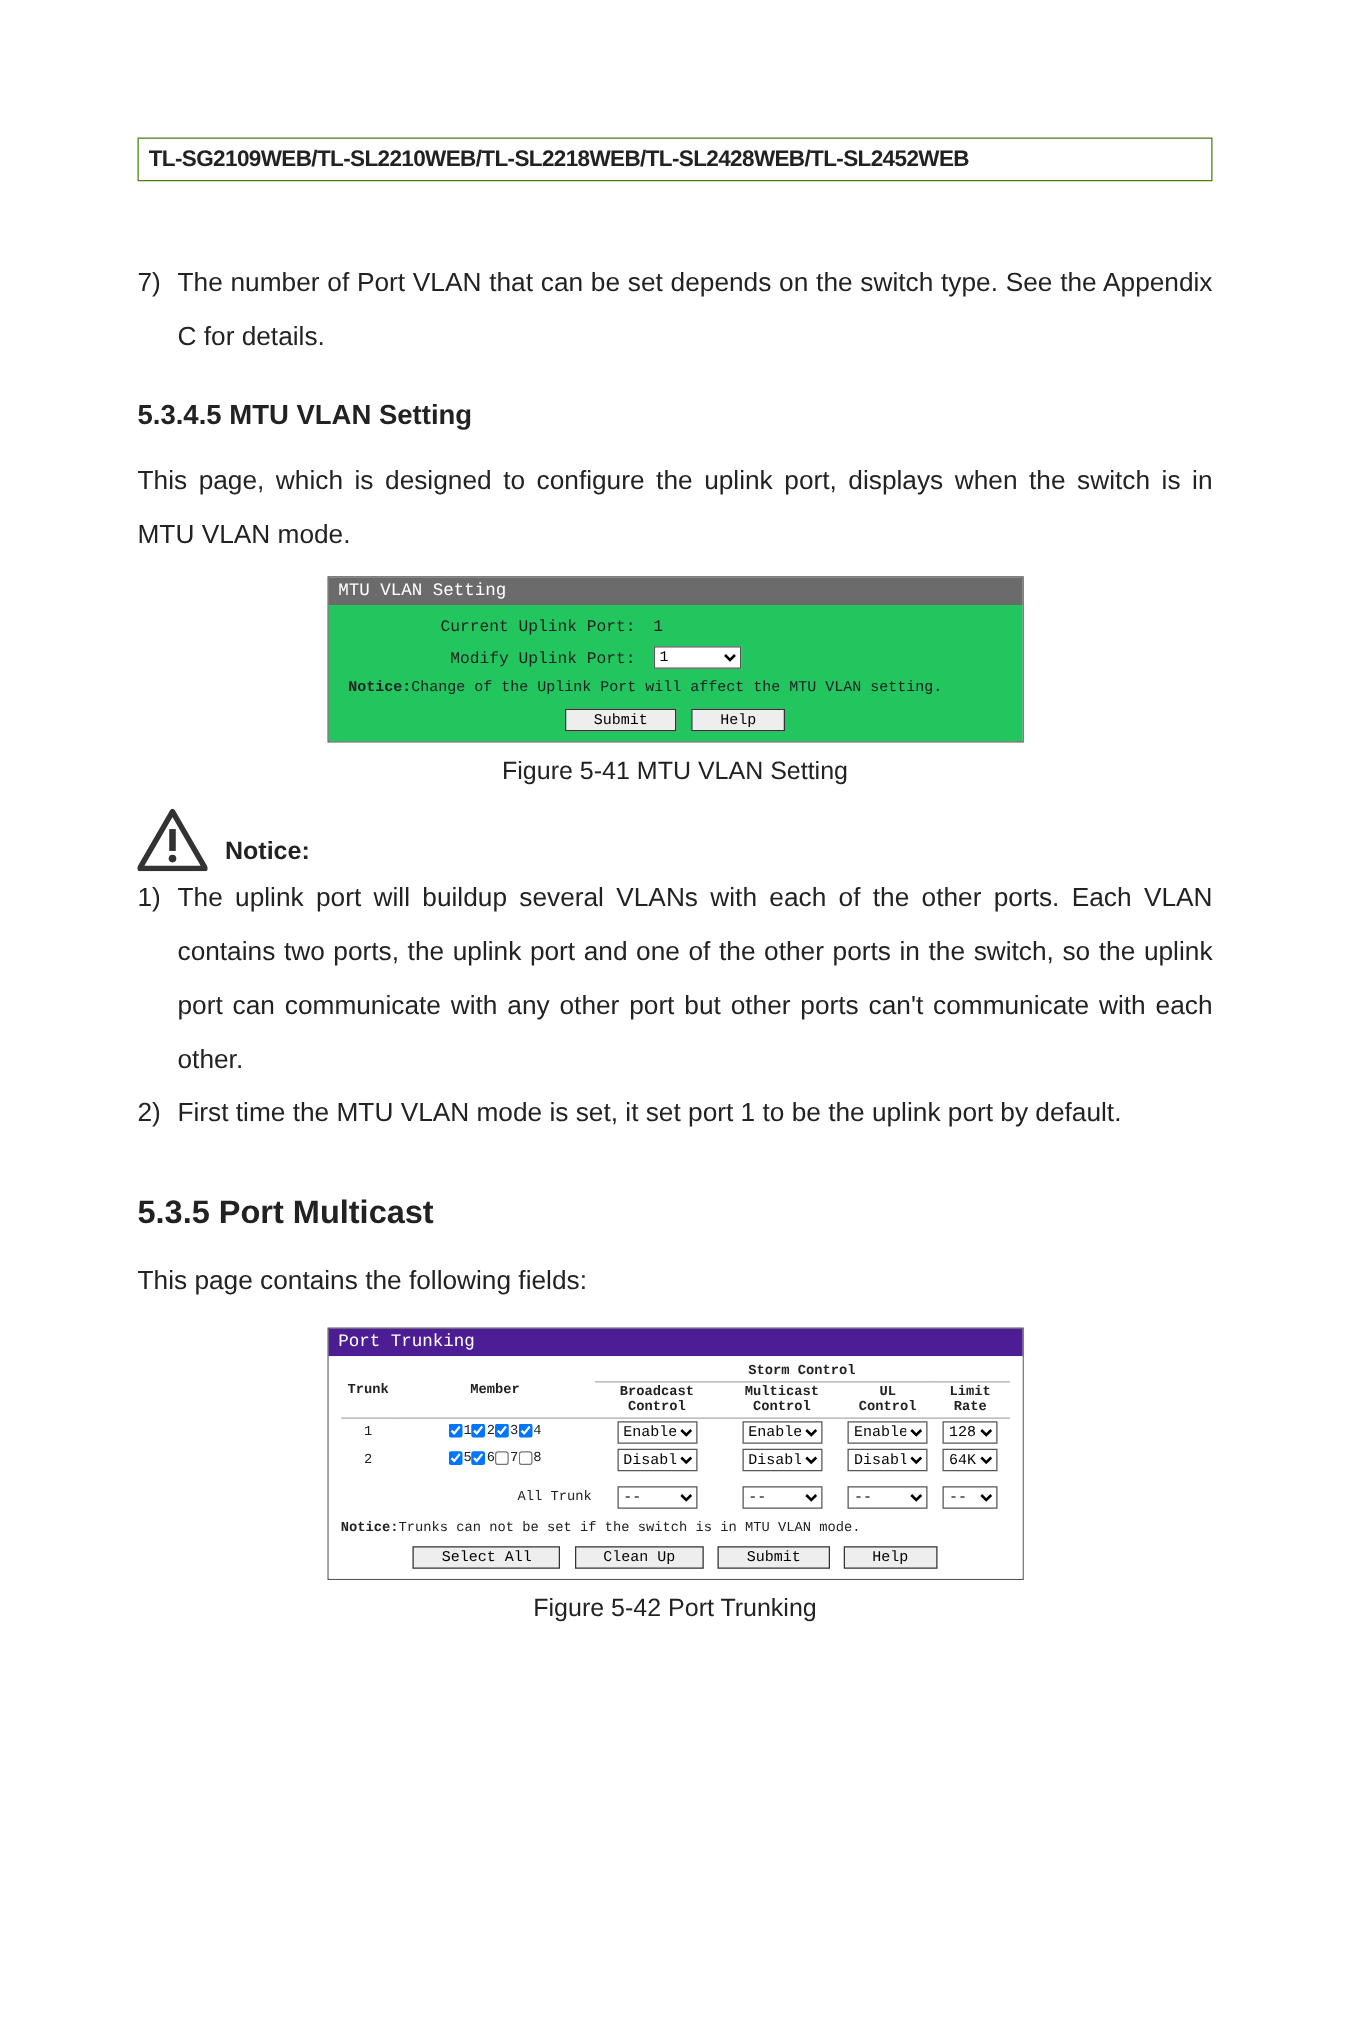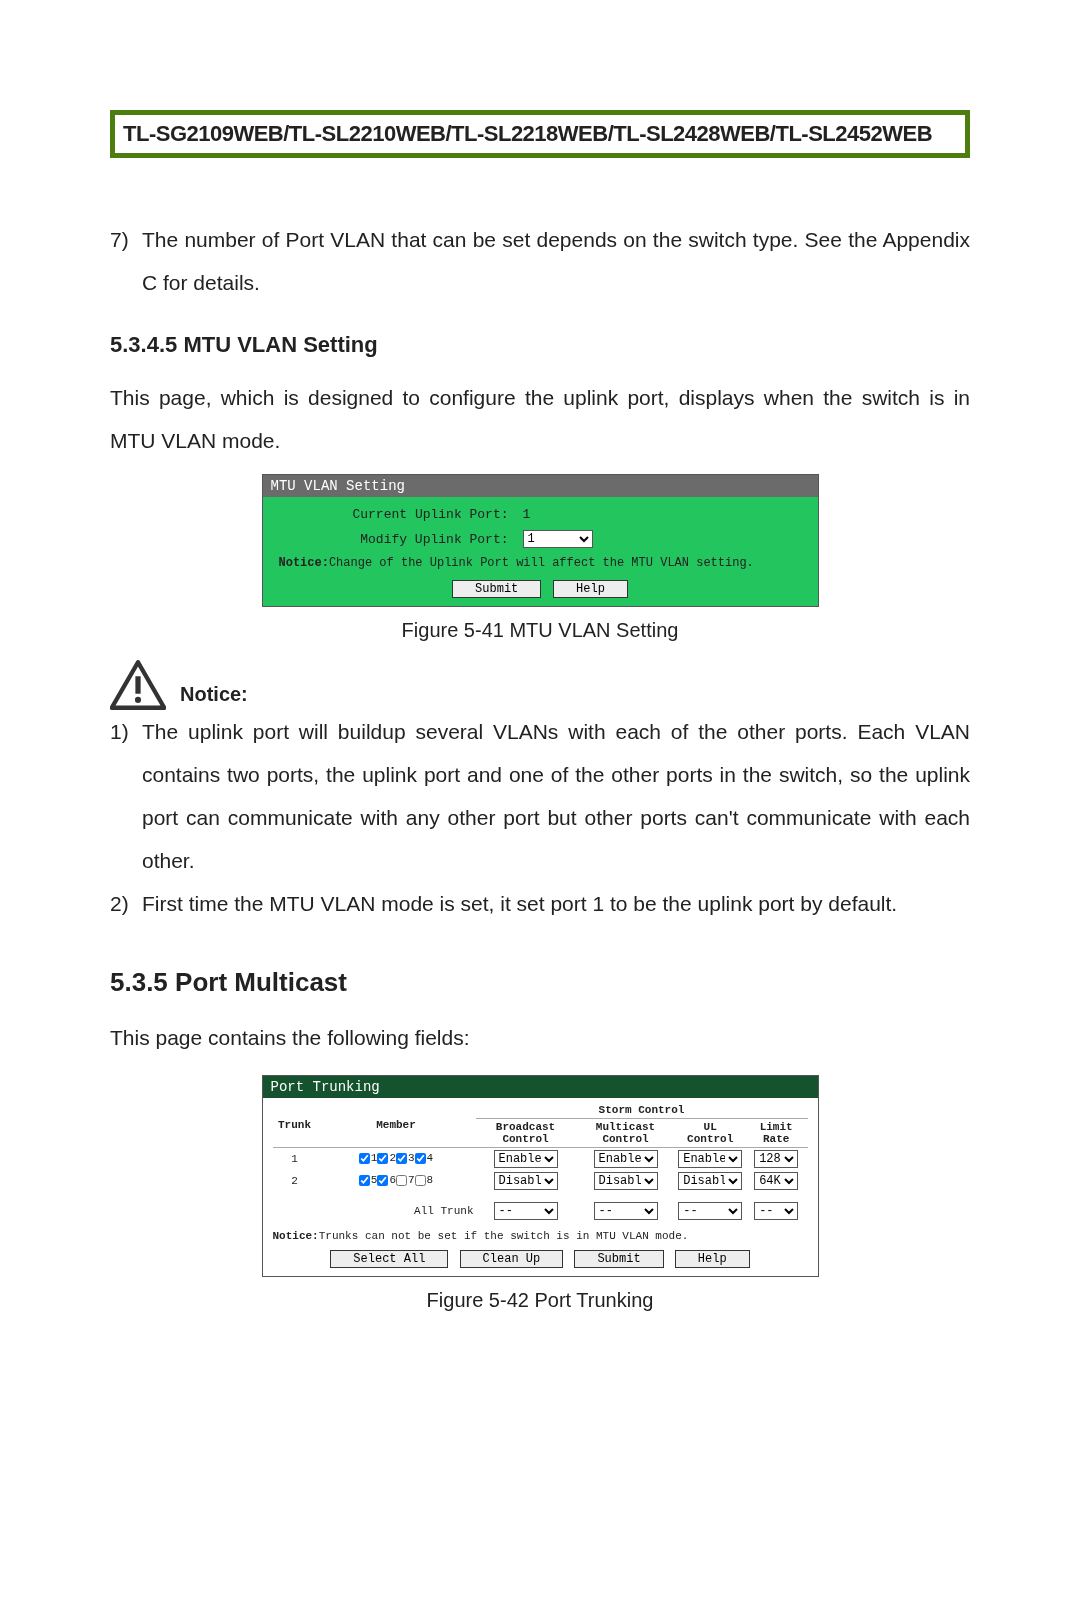--- a/index.html
+++ b/index.html
@@ -13,22 +13,22 @@
     min-height: 1619px;
     margin: 0 auto;
     box-sizing: border-box;
     padding: 110px 110px 60px 110px;
     display: flex;
     flex-direction: column;
   }
   .header-bar {
     display: flex;
     font-weight: bold;
-    font-size: 22px;
-    border: 5px solid #4d7c0f;
+    font-size: 18px;
+    border: 1px solid #4d7c0f;
     margin-bottom: 60px;
   }
   .header-left {
     flex: 1.15;
     padding: 6px 8px;
     font-family: "Arial Black", Arial, sans-serif;
     letter-spacing: -0.5px;
   }
   .header-right {
     flex: 1;
@@ -136,21 +136,21 @@
   
   .trunk-widget {
     width: 555px;
     margin: 16px auto 4px auto;
     border: 1px solid #555;
     font-family: "Courier New", monospace;
     font-size: 12px;
     color: #222;
   }
   .trunk-title {
-    background: #14532d;
+    background: #4c1d95;
     color: #fff;
     padding: 3px 8px;
     font-size: 14px;
   }
   .trunk-body {
     background: #fff;
     padding: 4px 10px 6px 10px;
   }
   table.tt {
     width: 100%;

